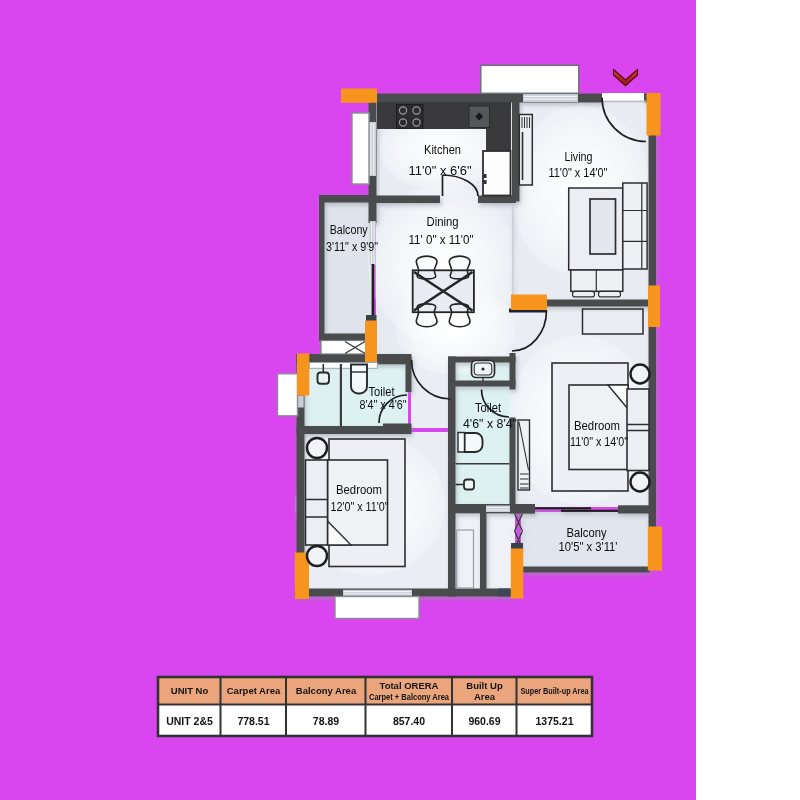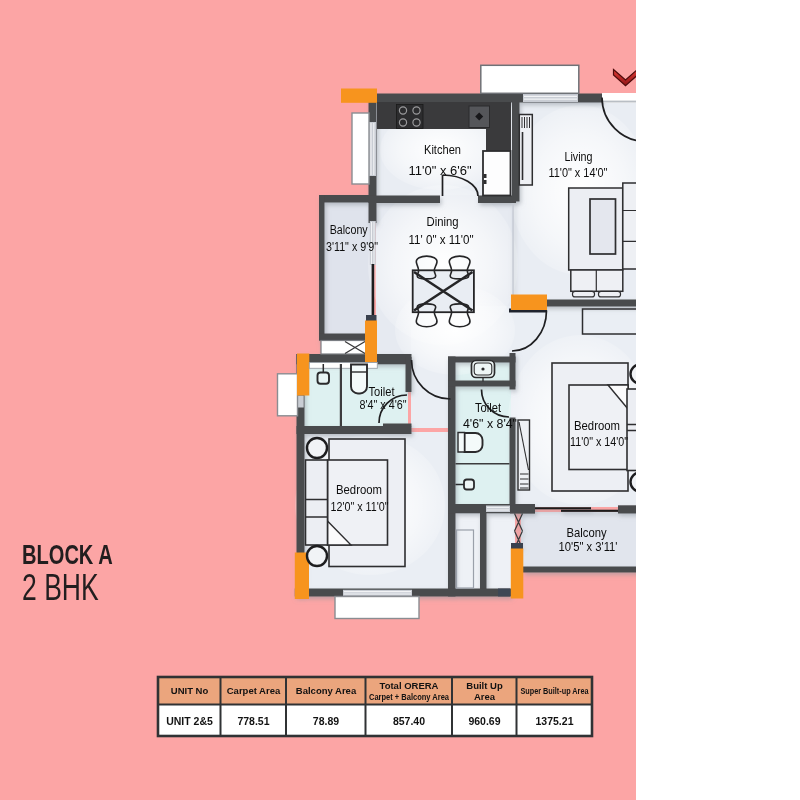--- a/index.html
+++ b/index.html
@@ -1,16 +1,16 @@
 <!DOCTYPE html>
 <html><head>
 <meta charset="utf-8">
 <style>
 html,body{margin:0;padding:0;background:#ffffff;}
-#page{position:relative;width:636px;height:800px;background:#fca5a5;overflow:hidden;font-family:"Liberation Sans",sans-serif;}
+#page{position:relative;width:696px;height:800px;background:#d946ef;overflow:hidden;font-family:"Liberation Sans",sans-serif;}
 #plansvg{position:absolute;left:0;top:0;}
 .svgtxt{font-family:"Liberation Sans",sans-serif;fill:#0d0d0d;}
 #blocktxt{position:absolute;left:21.5px;top:541px;color:#221e1f;line-height:1;}
 #blocka{font-weight:bold;font-size:27.5px;transform:scaleX(0.73);transform-origin:left top;letter-spacing:0px;}
 #bhk{font-weight:normal;font-size:36.5px;margin-top:1px;transform:scaleX(0.727);transform-origin:left top;}
 </style>
 </head>
 <body>
 <div id="page">
 <svg id="plansvg" width="800" height="800" viewBox="0 0 800 800">
@@ -372,18 +372,14 @@
 <text x="326" y="724.5" font-size="10.5">78.89</text>
 
 <text x="409" y="724.5" font-size="10.5">857.40</text>
 
 <text x="484.5" y="724.5" font-size="10.5">960.69</text>
 
 <text x="554.5" y="724.5" font-size="10.5">1375.21</text>
 </g>
 </svg>
 
-<div id="blocktxt">
-      <div id="blocka">BLOCK A</div>
-      <div id="bhk">2 BHK</div>
-    </div>
 
 </div>
 
 </body></html>

